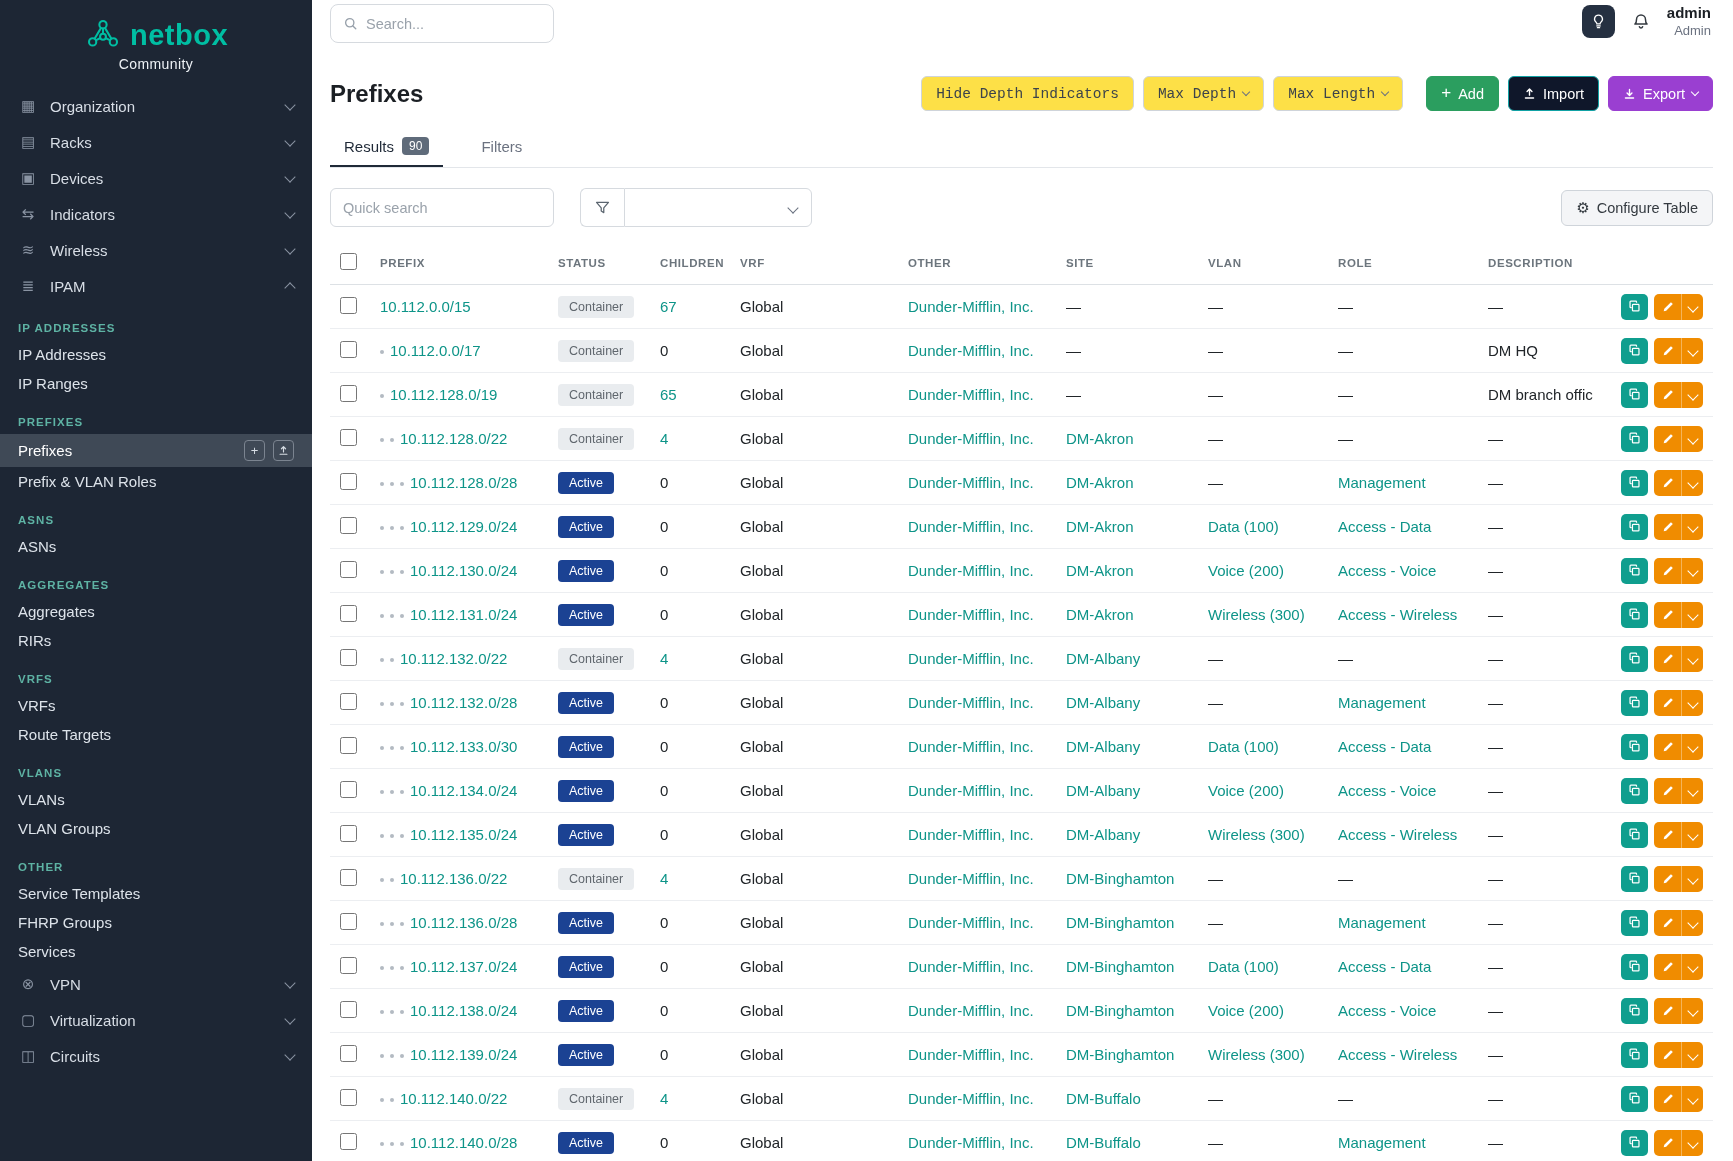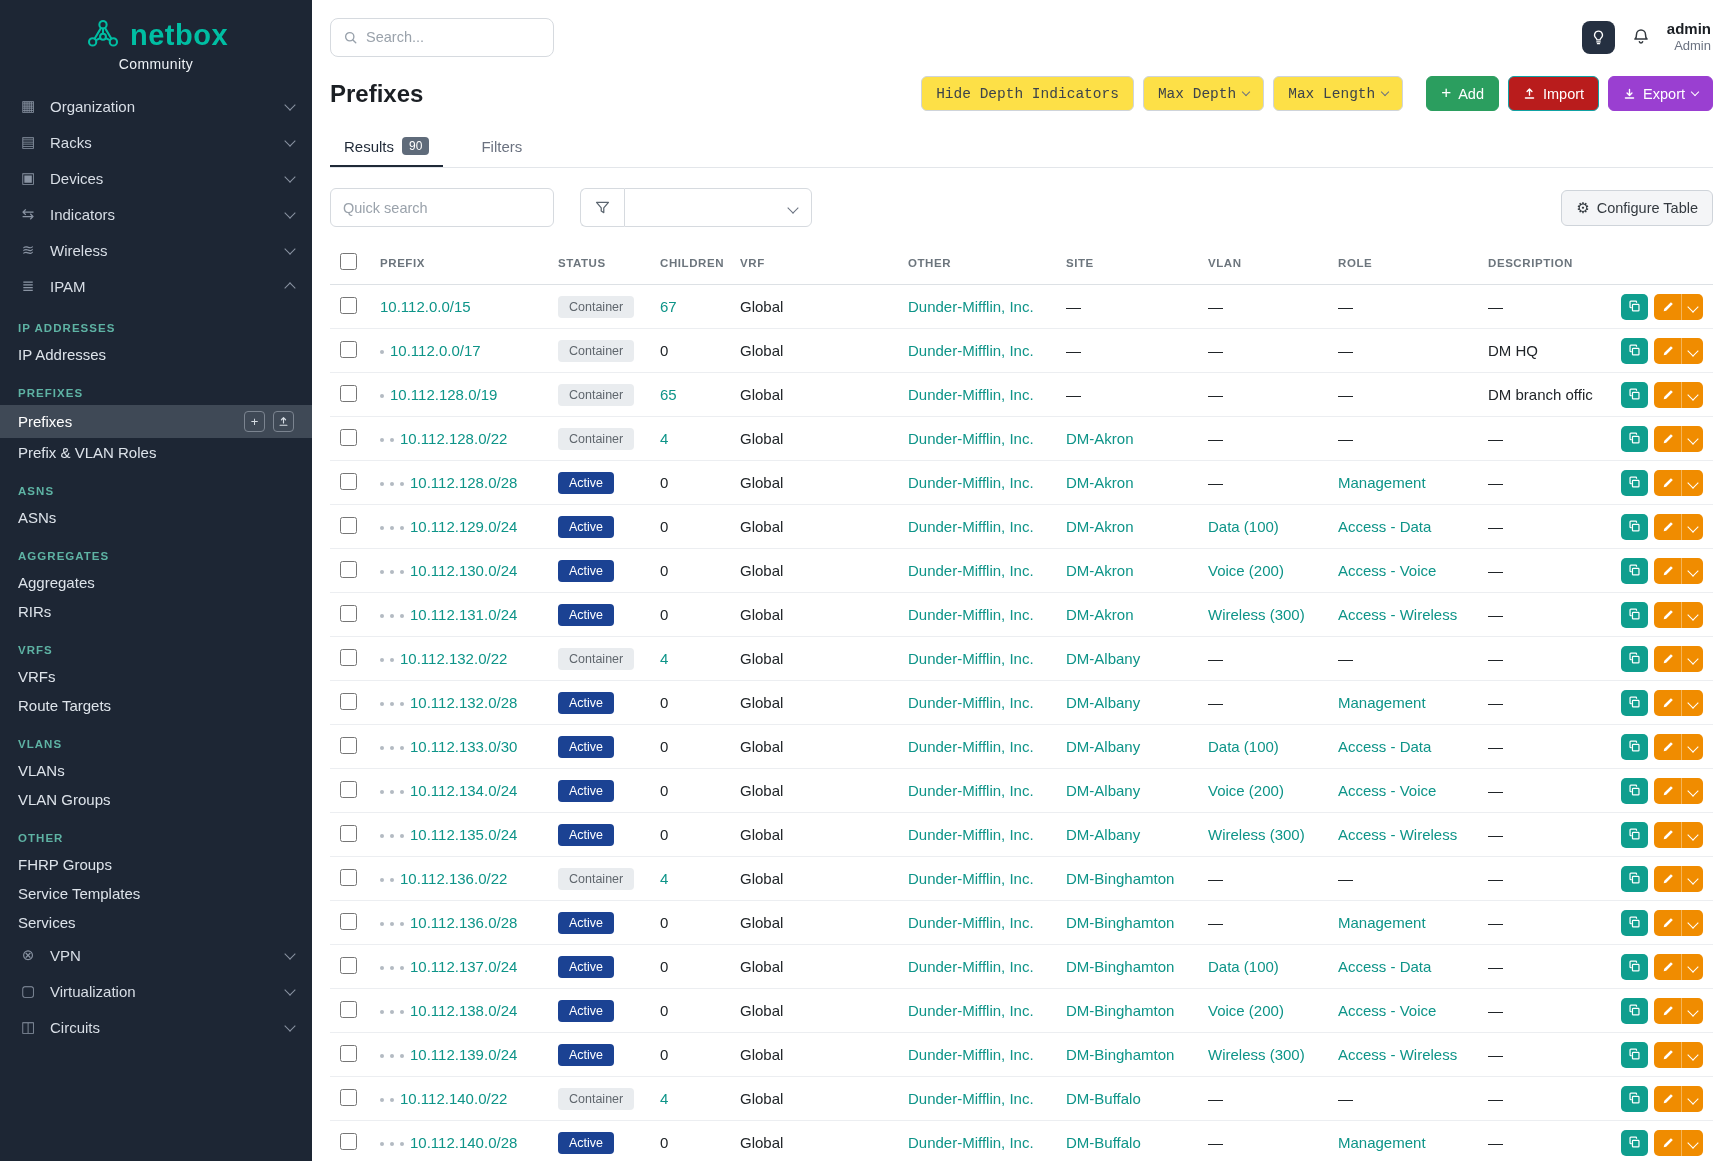--- a/index.html
+++ b/index.html
@@ -19,39 +19,39 @@
   .nav-item .chev { margin-left:auto; margin-bottom:3px; }
   .nav-item .chev.up { transform:rotate(225deg); margin-bottom:-3px; }
   .nav-sec-title { padding:18px 18px 6px; font-size:11.5px; font-weight:700; color:#5eb3a4; letter-spacing:.09em; }
   .nav-sub { display:flex; align-items:center; justify-content:space-between; padding:6px 18px; font-size:15px; color:#dde3ea; cursor:pointer; }
   .nav-sub.active { background:#3f4956; color:#ffffff; }
   .sub-actions { display:flex; gap:8px; }
   .mini-btn { width:21px; height:21px; border:1px solid #7b8490; background:transparent; color:#d7dde4; border-radius:4px; font-size:13px; line-height:1; cursor:pointer; display:flex; align-items:center; justify-content:center; }
 
   
   .main { flex:1; display:flex; flex-direction:column; overflow:hidden; }
-  .topbar { height:62px; display:flex; align-items:center; padding:12px 22px 0 18px; }
+  .topbar { height:62px; display:flex; align-items:flex-start; padding:4px 22px 0 18px; }
   .search-box { display:flex; align-items:center; gap:8px; width:224px; height:39px; border:1px solid #d6dadf; border-radius:8px; padding:0 12px; }
   .search-box input { border:none; outline:none; font-size:14.5px; width:100%; font-family:"Liberation Sans",sans-serif; color:#343a40; }
   .search-box input::placeholder { color:#9aa2ab; }
   .topbar-right { margin-left:auto; display:flex; align-items:center; gap:16px; }
   .bulb-btn { width:33px; height:33px; background:#253041; border:none; border-radius:8px; display:flex; align-items:center; justify-content:center; cursor:pointer; }
   .bell-btn { background:none; border:none; cursor:pointer; display:flex; align-items:center; }
   .user-block { text-align:right; line-height:1.25; }
   .user-name { font-size:15px; font-weight:700; color:#1b1f24; }
   .user-role { font-size:13px; color:#6b7280; }
 
   .content { flex:1; overflow:hidden; padding:0 20px 0 18px; display:flex; flex-direction:column; }
   .page-head { display:flex; align-items:center; margin-top:14px; }
   .page-head h1 { font-size:24px; font-weight:700; color:#1b1f24; }
   .head-controls { margin-left:auto; display:flex; align-items:center; gap:9px; }
   .btn { height:35px; border-radius:6px; font-size:14.5px; display:inline-flex; align-items:center; gap:7px; padding:0 14px; cursor:pointer; font-family:"Liberation Sans",sans-serif; }
   .btn.outline { background:#fde047; border:1px solid #cfd4da; color:#3c434b;font-family:Liberation Mono, monospace; }
   .btn.green  { background:#2b9e5f; border:1px solid #2b9e5f; color:#fff; font-weight:500; margin-left:14px; }
-  .btn.teal   { background:#b91c1c; border:1px solid #11a2a5; color:#fff; font-weight:500;justify-content:space-between; }
+  .btn.teal   { background:#0f172a; border:1px solid #11a2a5; color:#fff; font-weight:500;justify-content:space-between; }
   .btn.purple { background:#9a3fd1; border:1px solid #9a3fd1; color:#fff; font-weight:500; }
   .btn .chev.small { width:6px; height:6px; margin-bottom:3px; }
   .chev.dark { border-color:#6a7280; }
   .chev.light { border-color:#fff; }
   .plus-glyph { font-size:17px; font-weight:400; line-height:1; margin-top:-2px; }
 
   .tabs { display:flex; gap:24px; margin-top:16px; border-bottom:1px solid #e3e6ea; }
   .tab { display:flex; align-items:center; gap:8px; padding:10px 14px; font-size:15px; color:#6b7280; cursor:pointer; border-bottom:2.5px solid transparent; }
   .tab.active { color:#1f2937; font-weight:500; border-bottom-color:#1f2937; }
   .count-badge { background:#5f6b7a; color:#fff; font-size:12px; padding:2px 7px; border-radius:4px; font-weight:500; }
@@ -139,20 +139,23 @@
         </div>
         <div class="nav-item">
   <span class="nav-icon">≣</span>
   <span>IPAM</span>
           <span class="chev up"></span>
         </div>
         <div class="nav-sec-title">IP ADDRESSES</div>
         <div class="nav-sub">
           <span>IP Addresses</span>
         </div>
+        <div class="nav-sub">
+          <span>IP Ranges</span>
+        </div>
         <div class="nav-sec-title">PREFIXES</div>
         <div class="nav-sub active">
           <span>Prefixes</span>
           <span class="sub-actions">
             <button class="mini-btn">+</button>
             <button class="mini-btn">
               <svg viewBox="0 0 16 16" width="11" height="11" fill="none" stroke="currentColor" stroke-width="1.7" stroke-linecap="round" stroke-linejoin="round">
                 <path d="M8 10V3M5 5.5 8 2.5l3 3M3 13.5h10"></path>
               </svg>
             </button>
@@ -181,24 +184,24 @@
         </div>
         <div class="nav-sec-title">VLANS</div>
         <div class="nav-sub">
           <span>VLANs</span>
         </div>
         <div class="nav-sub">
           <span>VLAN Groups</span>
         </div>
         <div class="nav-sec-title">OTHER</div>
         <div class="nav-sub">
+          <span>Service Templates</span>
+        </div>
+        <div class="nav-sub">
           <span>FHRP Groups</span>
-        </div>
-        <div class="nav-sub">
-          <span>Service Templates</span>
         </div>
         <div class="nav-sub">
           <span>Services</span>
         </div>
         <div class="nav-item">
   <span class="nav-icon">⊗</span>
   <span>VPN</span>
           <span class="chev down"></span>
         </div>
         <div class="nav-item">

